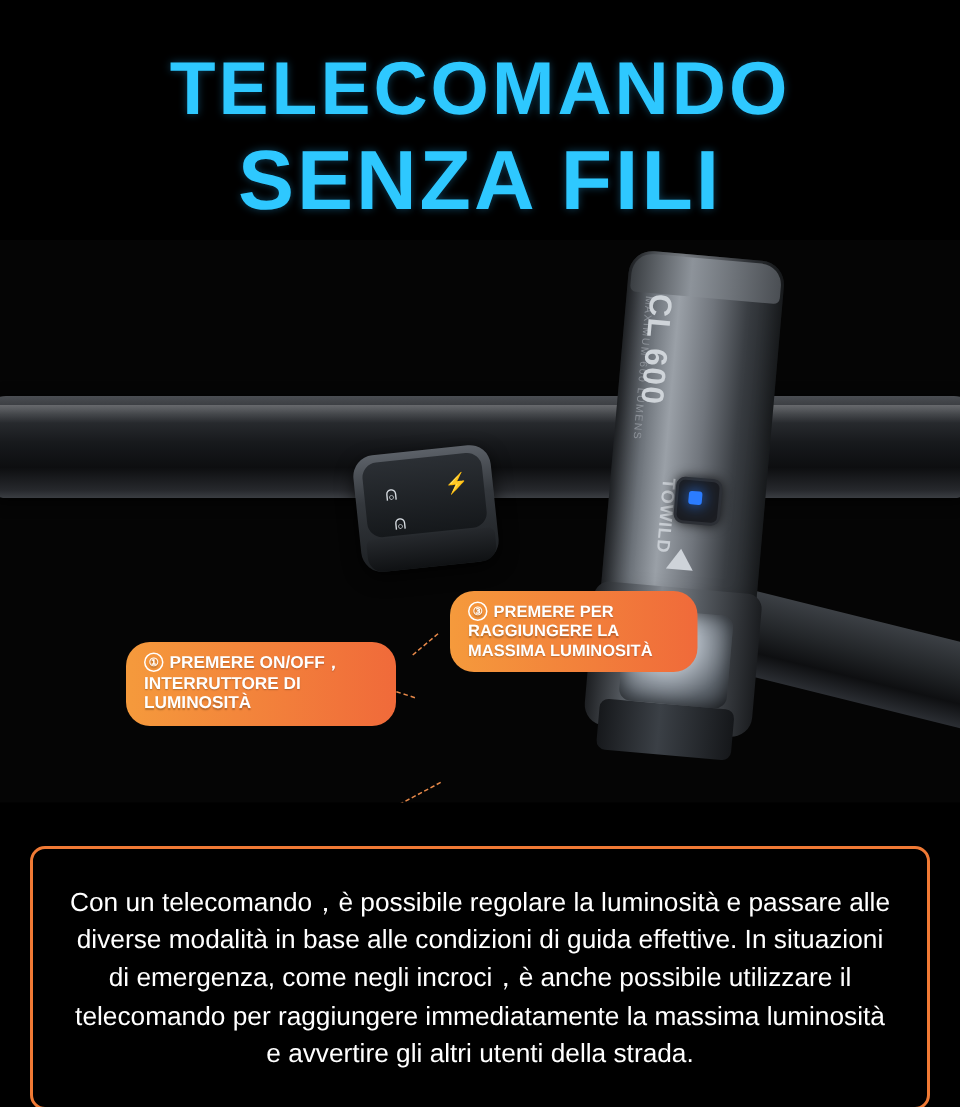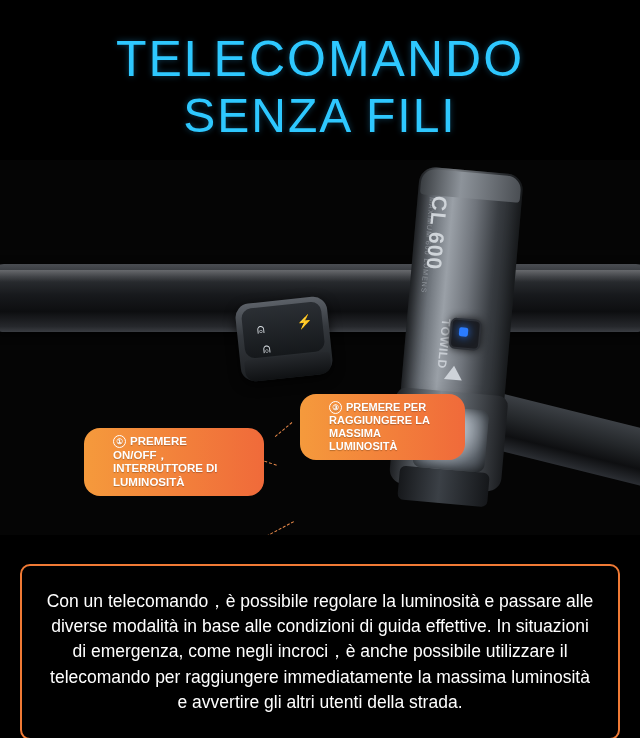--- a/index.html
+++ b/index.html
@@ -22,33 +22,33 @@
   }
 
   
   .headline {
     position: absolute;
     left: 0;
     top: 34px;
     width: 640px;
     text-align: center;
     color: #2ec8ff;
-    font-weight: normal;
+    font-weight: bold;
     letter-spacing: 1px;
     line-height: 1.0;
     text-shadow: 0 0 6px rgba(40,180,255,0.35);
   }
   .headline .line1 {
     display: block;
     font-size: 50px;
     letter-spacing: 2px;
   }
   .headline .line2 {
     display: block;
-    font-size: 48px;
+    font-size: 56px;
     letter-spacing: 2px;
     margin-top: 8px;
   }
 
   
   .photo {
     position: absolute;
     left: 0;
     top: 160px;
     width: 640px;
@@ -237,21 +237,21 @@
   }
 
   
   .bubble {
     position: absolute;
     border-radius: 16px;
     background: linear-gradient(90deg,#f59a3c 0%, #f06a3a 100%);
     color: #ffffff;
     font-weight: bold;
     line-height: 1.18;
-    padding: 7px 29px;
+    padding: 7px 12px;
     box-sizing: border-box;
     text-shadow: 0 1px 1px rgba(0,0,0,0.25);
   }
   #bubble-1 {
     left: 84px; top: 268px;
     width: 180px;
     font-size: 11.5px;
   }
   #bubble-3 {
     left: 300px; top: 234px;

